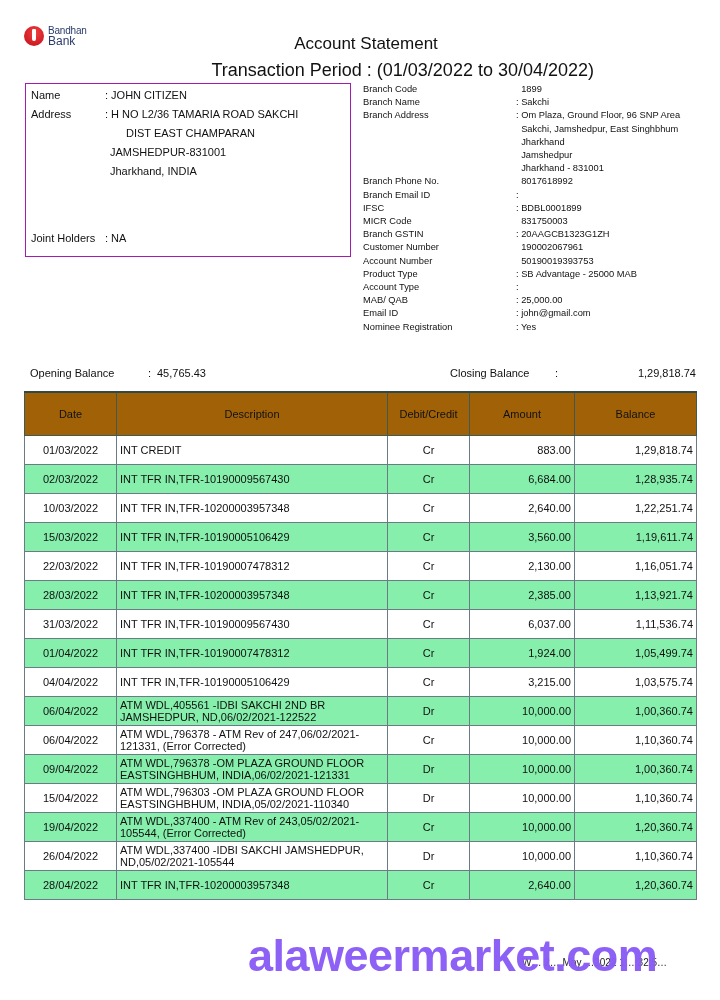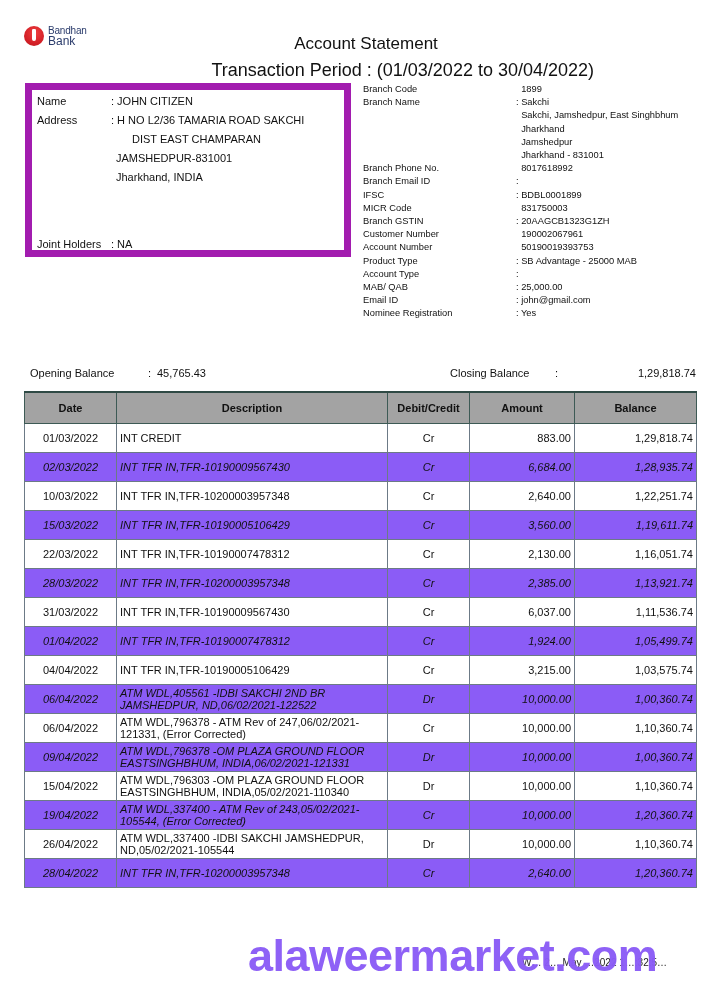--- a/index.html
+++ b/index.html
@@ -19,46 +19,46 @@
   }
   .logo-text { line-height: 10px; }
   .logo-text .l1 { font-size: 10px; font-weight: normal; color: #2a3b6b; display: block; letter-spacing: -0.2px; }
   .logo-text .l2 { font-size: 12px; color: #2a3b6b; display: block; }
 
   .doc-title { position: absolute; left: 0; width: 732px; top: 34px; text-align: center; font-size: 17px; }
   .doc-period { position: absolute; left: 0; width: 594px; top: 60px; text-align: right; font-size: 18px; }
 
   .cust-box {
     position: absolute; left: 25px; top: 83px; width: 326px; height: 174px;
-    border: 7px solid #a21caf; box-sizing: border-box; font-size: 11px;
+    border: 1px solid #a21caf; box-sizing: border-box; font-size: 11px;
   }
   .cust-row { position: absolute; left: 5px; display: flex; }
   .cust-row .k { width: 74px; }
   .cust-row .v { white-space: pre; }
   .addr-line { position: absolute; left: 84px; font-size: 11px; }
 
   .branch { position: absolute; left: 363px; top: 83px; font-size: 9.3px; line-height: 13.2px; }
   .branch-row { display: flex; gap: 44px; }
   .branch-row .k { width: 109px; }
   .branch-row .v { white-space: pre; }
 
   .bal { position: absolute; top: 367px; font-size: 11px; }
 
   table.txn {
     position: absolute; left: 24px; top: 391px; width: 673px;
     border-collapse: collapse; font-size: 11px;
   }
   table.txn th {
-    background: #a3a3a3; font-weight: bold; height: 26px;
-    border: 1px solid #3d5a55; border-top: 2px solid #2f4a45; padding: 2px;
+    background: #a16207; font-weight: normal; height: 26px;
+    border: 1px solid #3d5a55; border-top: 2px solid #2f4a45; padding: 8px;
   }
   table.txn td {
     border: 1px solid #6c7a86; height: 28px; padding: 0 3px; line-height: 12px;
   }
-  table.txn tr.alt td { background: #8b5cf6; font-style: italic; }
+  table.txn tr.alt td { background: #86efac; }
   td.c-date { text-align: center; width: 85px; }
   td.c-desc { text-align: left; width: 264px; }
   td.c-dc { text-align: center; width: 75px; }
   td.c-amt { text-align: right; width: 98px; }
   td.c-bal { text-align: right; }
 
   .footer-ts { position: absolute; left: 522px; top: 957px; font-size: 10px; color: #222; }
   .watermark {
     position: absolute; left: 248px; top: 930px; font-size: 45px; font-weight: bold;
     color: #8b5cf6; letter-spacing: -0.5px; opacity: 0.97;
@@ -97,20 +97,24 @@
 </div>
 
 <div class="branch" id="branch">
     <div class="branch-row">
       <span class="k">Branch Code</span>
       <span class="v">  1899</span>
     </div>
     <div class="branch-row">
       <span class="k">Branch Name</span>
       <span class="v">: Sakchi</span>
+    </div>
+    <div class="branch-row">
+      <span class="k">Branch Address</span>
+      <span class="v">: Om Plaza, Ground Floor, 96 SNP Area</span>
     </div>
     <div class="branch-row">
       <span class="k"></span>
       <span class="v">  Sakchi, Jamshedpur, East Singhbhum</span>
     </div>
     <div class="branch-row">
       <span class="k"></span>
       <span class="v">  Jharkhand</span>
     </div>
     <div class="branch-row">

